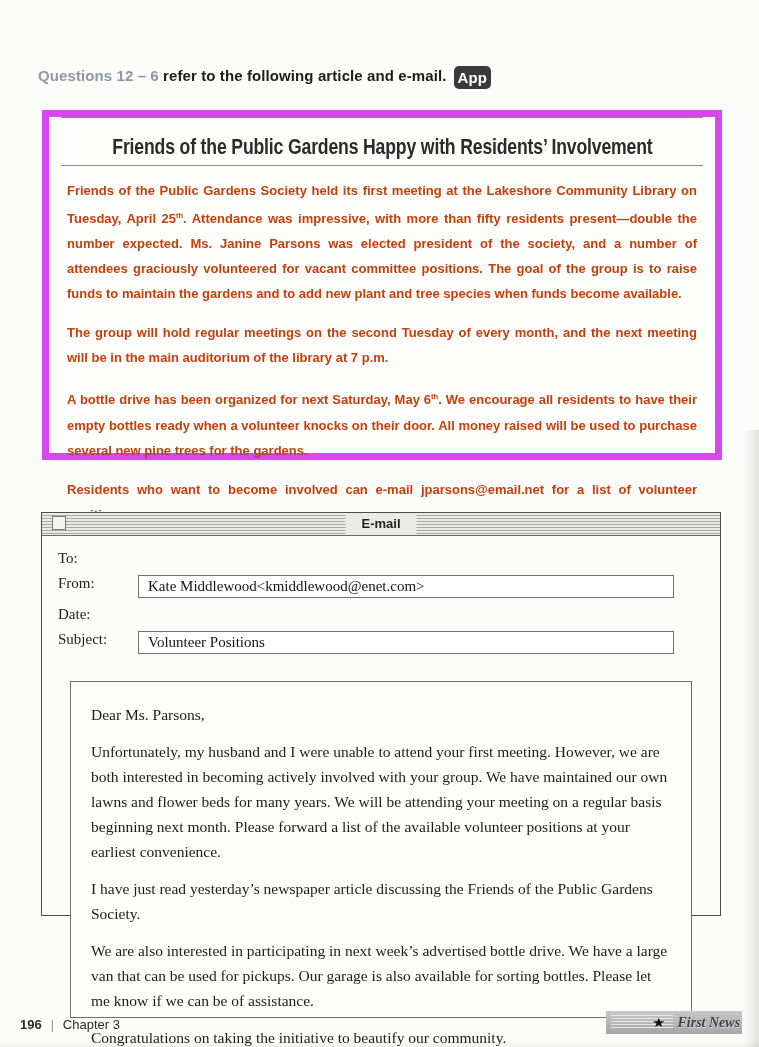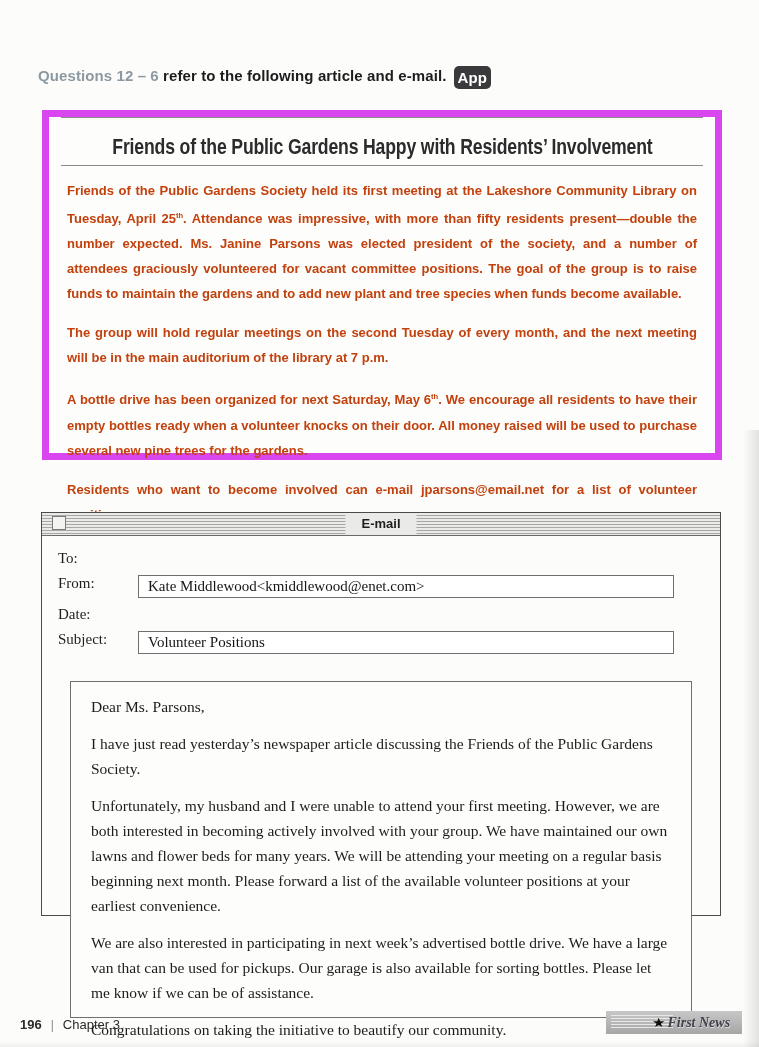--- a/index.html
+++ b/index.html
@@ -77,21 +77,21 @@
   }
   .field-box {
     flex:1; height:23px; line-height:21px; border:1px solid #6f6f6d;
     background:#fff; font-family:"Liberation Serif", serif; font-size:15px;
     color:#151515; padding:0 9px; box-sizing:border-box;
     white-space:nowrap; overflow:hidden;
   }
   .email-body {
     position:absolute; left:28px; top:168px; width:622px; height:337px;
     border:1px solid #6f6f6d; background:#fdfdfc; box-sizing:border-box;
-    padding:12px 20px; font-family:"Liberation Serif", serif;
+    padding:20px 20px; font-family:"Liberation Serif", serif;
     font-size:15.5px; line-height:25px; color:#1c1c1c;
   }
   .email-body p { margin:0 0 12px; }
 
   
   .footer-left {
     position:absolute; left:20px; top:1017px; font-size:13px; color:#2a2a2a;
   }
   .page-num { font-weight:bold; }
   .footer-sep { color:#8a8a8a; margin:0 9px; font-size:12px; }
@@ -103,21 +103,21 @@
   .logo-lines {
     position:absolute; left:5px; top:4px; width:62px; height:15px;
     background:repeating-linear-gradient(to bottom,
       #e8e8e8 0px, #e8e8e8 1px, transparent 1px, transparent 3px);
   }
   .logo-star {
     position:relative; margin-left:46px; color:#0d0d0d; font-size:15px;
     line-height:23px; transform:scaleY(0.85);
   }
   .logo-text {
-    position:relative; margin-left:2px; font-family:"Liberation Serif", serif;
+    position:relative; margin-left:12px; font-family:"Liberation Serif", serif;
     font-style:italic; font-weight:bold; font-size:14px; color:#41414c;
     text-shadow:0.5px 0.5px 0 #dedede; white-space:nowrap;
   }
 </style>
 </head>
 <body>
 
 <div class="page">
 
   <div class="qheader"><span class="q-range">Questions 12 – 6</span><span> refer to the following article and e-mail.</span><span class="app-badge">App</span></div>
@@ -154,22 +154,22 @@
         <span class="field-label">Date:</span>
       </div>
       <div class="field-row">
         <span class="field-label">Subject:</span>
         <span class="field-box">Volunteer Positions</span>
       </div>
     </div>
 
     <div class="email-body">
       <p>Dear Ms. Parsons,</p>
+      <p>Unfortunately, my husband and I were unable to attend your first meeting. However, we are both interested in becoming actively involved with your group. We have maintained our own lawns and flower beds for many years. We will be attending your meeting on a regular basis beginning next month. Please forward a list of the available volunteer positions at your earliest convenience.</p>
       <p>I have just read yesterday’s newspaper article discussing the Friends of the Public Gardens Society.</p>
-      <p>Unfortunately, my husband and I were unable to attend your first meeting. However, we are both interested in becoming actively involved with your group. We have maintained our own lawns and flower beds for many years. We will be attending your meeting on a regular basis beginning next month. Please forward a list of the available volunteer positions at your earliest convenience.</p>
       <p>We are also interested in participating in next week’s advertised bottle drive. We have a large van that can be used for pickups. Our garage is also available for sorting bottles. Please let me know if we can be of assistance.</p>
       <p>Congratulations on taking the initiative to beautify our community.</p>
       <p>Sincerely,</p>
 
     </div>
   </div>
 
   <div class="footer-left"><span class="page-num">196</span><span class="footer-sep">|</span><span class="chapter">Chapter 3</span></div>
 
   <div class="publisher-logo">

